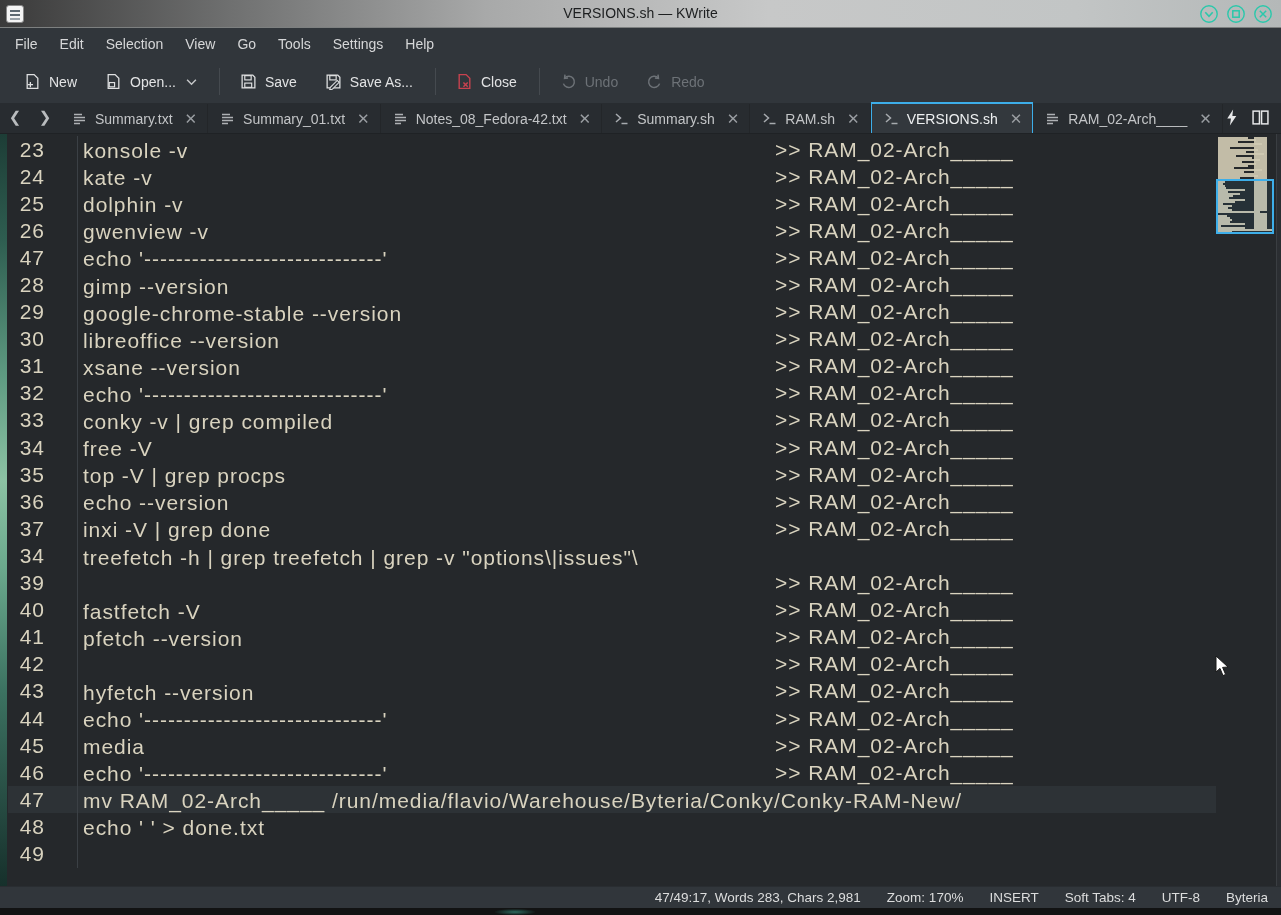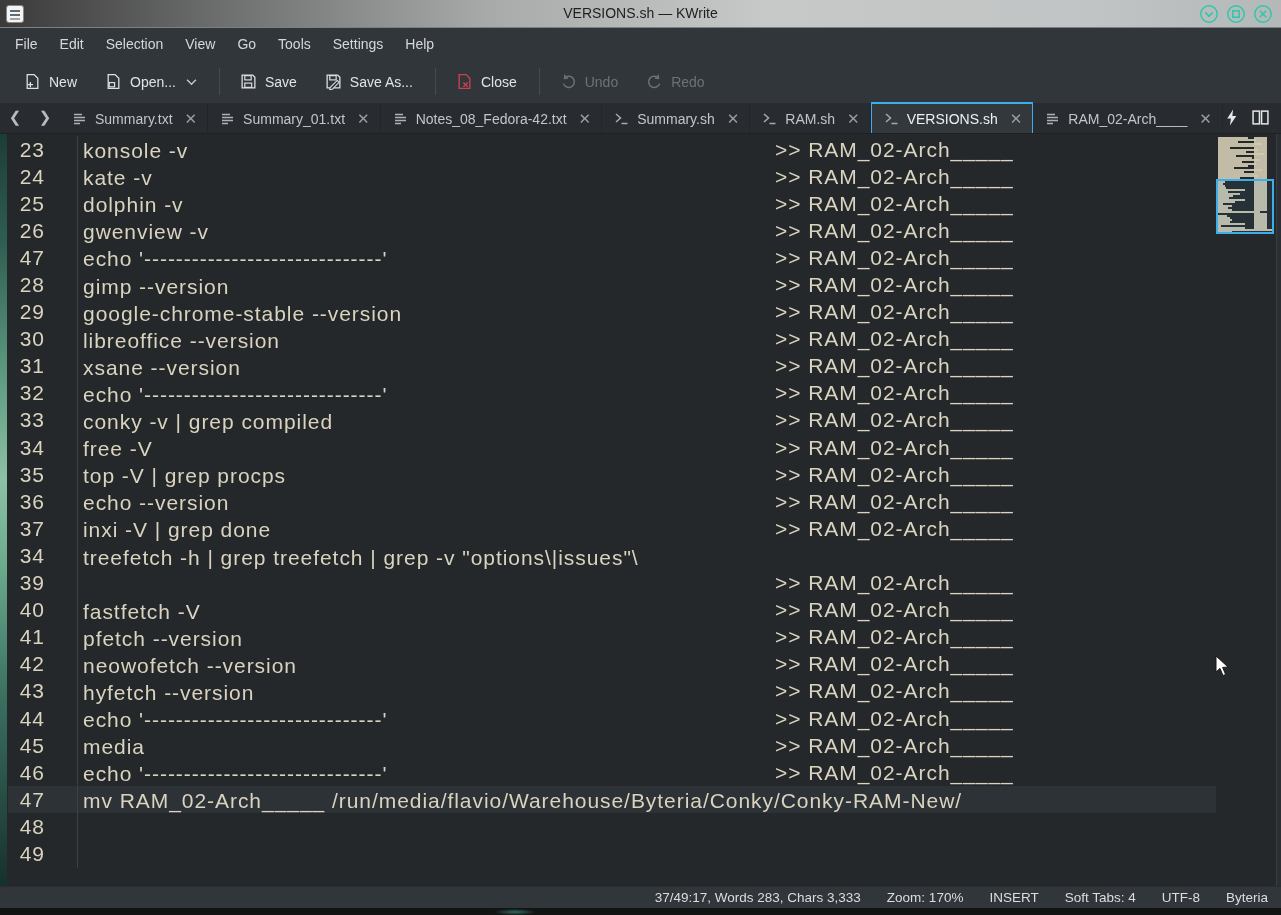--- a/index.html
+++ b/index.html
@@ -302,27 +302,27 @@
       <div class="code-row "><span class="lnum">32</span><span class="cmd">echo '------------------------------'</span><span class="redir">&gt;&gt; RAM_02-Arch_____</span></div>
       <div class="code-row "><span class="lnum">33</span><span class="cmd">conky -v | grep compiled</span><span class="redir">&gt;&gt; RAM_02-Arch_____</span></div>
       <div class="code-row "><span class="lnum">34</span><span class="cmd">free -V</span><span class="redir">&gt;&gt; RAM_02-Arch_____</span></div>
       <div class="code-row "><span class="lnum">35</span><span class="cmd">top -V | grep procps</span><span class="redir">&gt;&gt; RAM_02-Arch_____</span></div>
       <div class="code-row "><span class="lnum">36</span><span class="cmd">echo --version</span><span class="redir">&gt;&gt; RAM_02-Arch_____</span></div>
       <div class="code-row "><span class="lnum">37</span><span class="cmd">inxi -V | grep done</span><span class="redir">&gt;&gt; RAM_02-Arch_____</span></div>
       <div class="code-row "><span class="lnum">34</span><span class="cmd">treefetch -h | grep treefetch | grep -v "options\|issues"\</span></div>
       <div class="code-row "><span class="lnum">39</span><span class="cmd"></span><span class="redir">&gt;&gt; RAM_02-Arch_____</span></div>
       <div class="code-row "><span class="lnum">40</span><span class="cmd">fastfetch -V</span><span class="redir">&gt;&gt; RAM_02-Arch_____</span></div>
       <div class="code-row "><span class="lnum">41</span><span class="cmd">pfetch --version</span><span class="redir">&gt;&gt; RAM_02-Arch_____</span></div>
-      <div class="code-row "><span class="lnum">42</span><span class="cmd">neowofetch --version</span><span class="redir">&gt;&gt; RAM_02-Arch_____</span></div>
+      <div class="code-row "><span class="lnum">42</span><span class="redir">&gt;&gt; RAM_02-Arch_____</span></div>
       <div class="code-row "><span class="lnum">43</span><span class="cmd">hyfetch --version</span><span class="redir">&gt;&gt; RAM_02-Arch_____</span></div>
       <div class="code-row "><span class="lnum">44</span><span class="cmd">echo '------------------------------'</span><span class="redir">&gt;&gt; RAM_02-Arch_____</span></div>
       <div class="code-row "><span class="lnum">45</span><span class="cmd">media</span><span class="redir">&gt;&gt; RAM_02-Arch_____</span></div>
       <div class="code-row "><span class="lnum">46</span><span class="cmd">echo '------------------------------'</span><span class="redir">&gt;&gt; RAM_02-Arch_____</span></div>
       <div class="code-row current"><span class="lnum">47</span><span class="cmd">mv RAM_02-Arch_____ /run/media/flavio/Warehouse/Byteria/Conky/Conky-RAM-New/</span></div>
-      <div class="code-row "><span class="lnum">48</span></div>
+      <div class="code-row "><span class="lnum">48</span><span class="cmd">echo ' ' &gt; done.txt</span></div>
       <div class="code-row "><span class="lnum">49</span><span class="cmd"></span></div>
     </div>
   <div class="edge-col"></div>
   <div class="minimap" id="minimap">
       <div class="mm-bar">
         <span class="mm-seg" style="left:2px;width:30px"></span>
         <span class="mm-seg" style="left:38px;width:13px"></span>
       </div>
       <div class="mm-bar">
         <span class="mm-seg" style="left:2px;width:38px"></span>
@@ -507,21 +507,21 @@
       </div>
       <div class="mm-bar">
         <span class="mm-seg" style="left:2px;width:14px"></span>
       </div>
       <div class="mm-bar"></div>
     <div class="mm-view"></div>
   </div>
 </div>
 
 <div class="statusbar" id="statusbar">
-    <span>37/49:17, Words 283, Chars 3,333</span>
+    <span>47/49:17, Words 283, Chars 2,981</span>
     <span>Zoom: 170%</span>
     <span>INSERT</span>
     <span>Soft Tabs: 4</span>
     <span>UTF-8</span>
     <span>Byteria</span>
   </div>
 
 <div class="bottomstrip">
   <div class="strip-glow"></div>
 </div>

